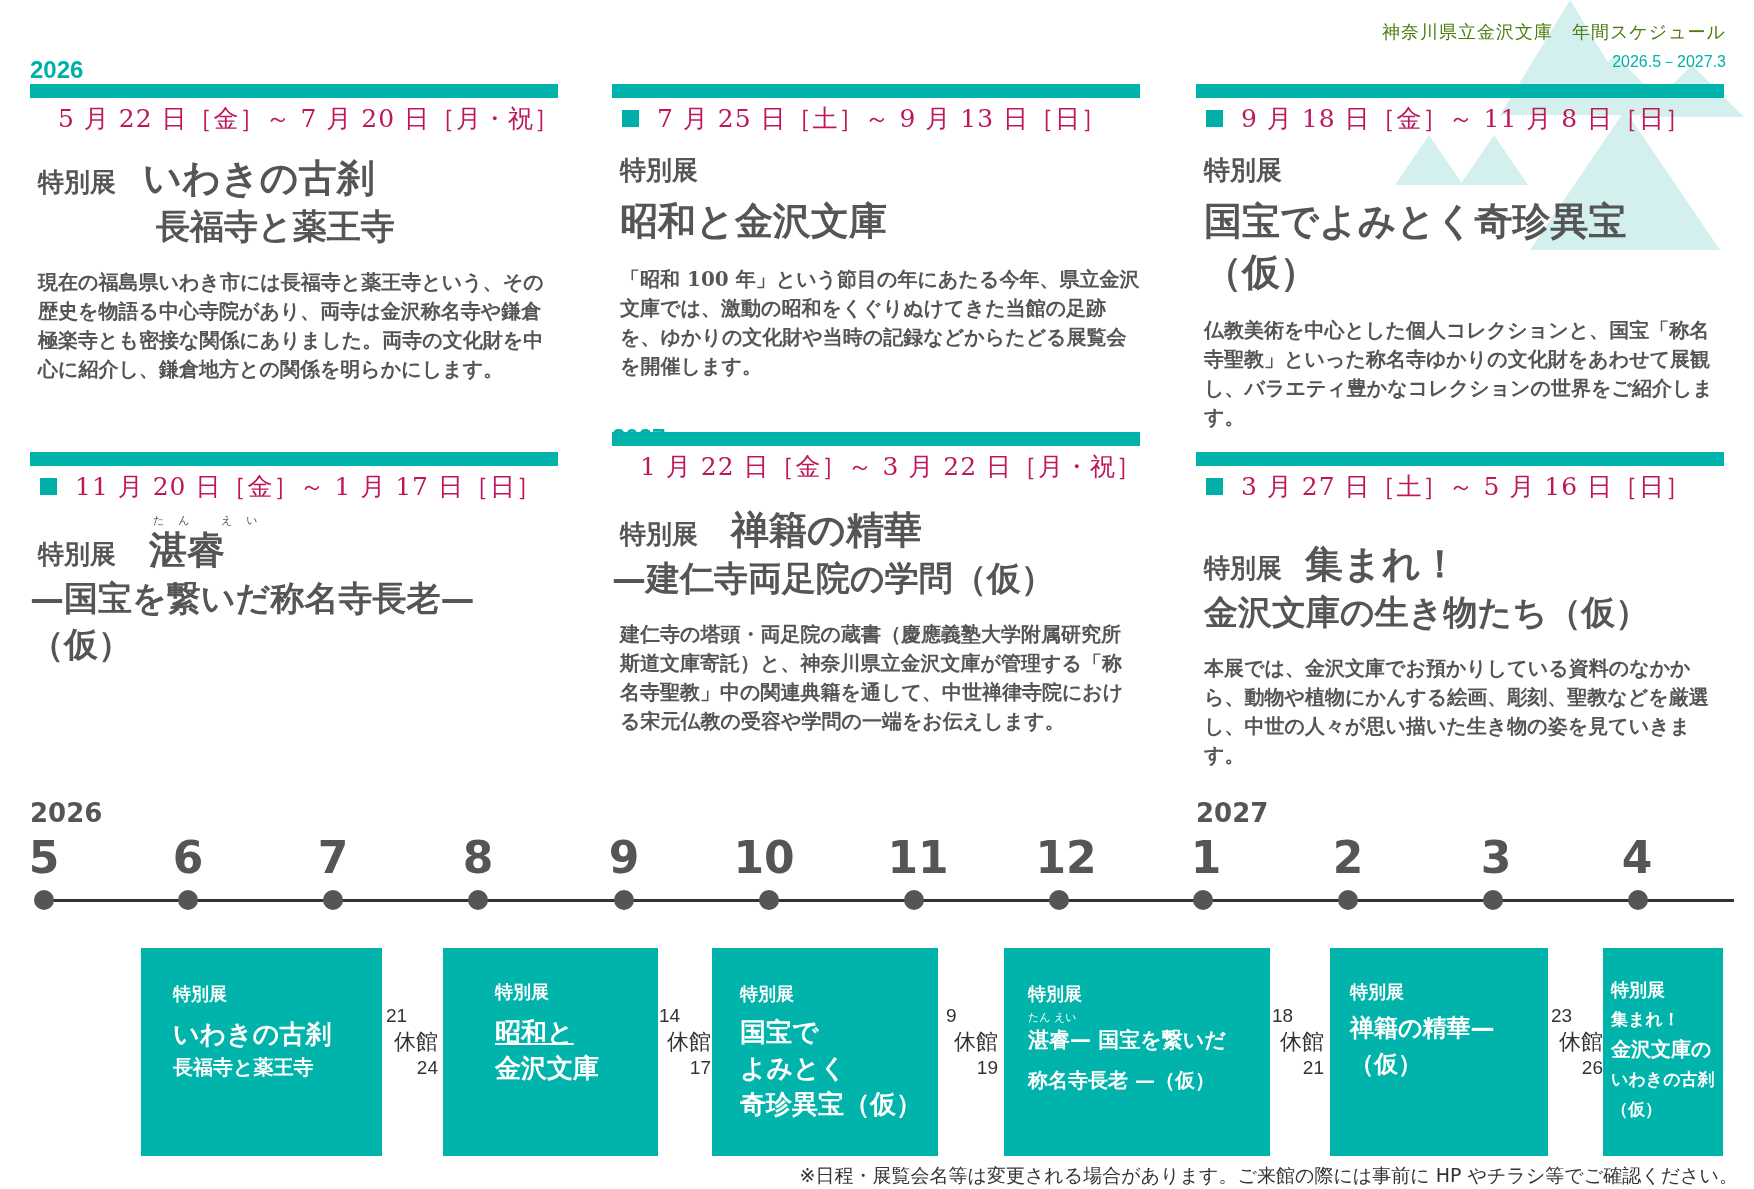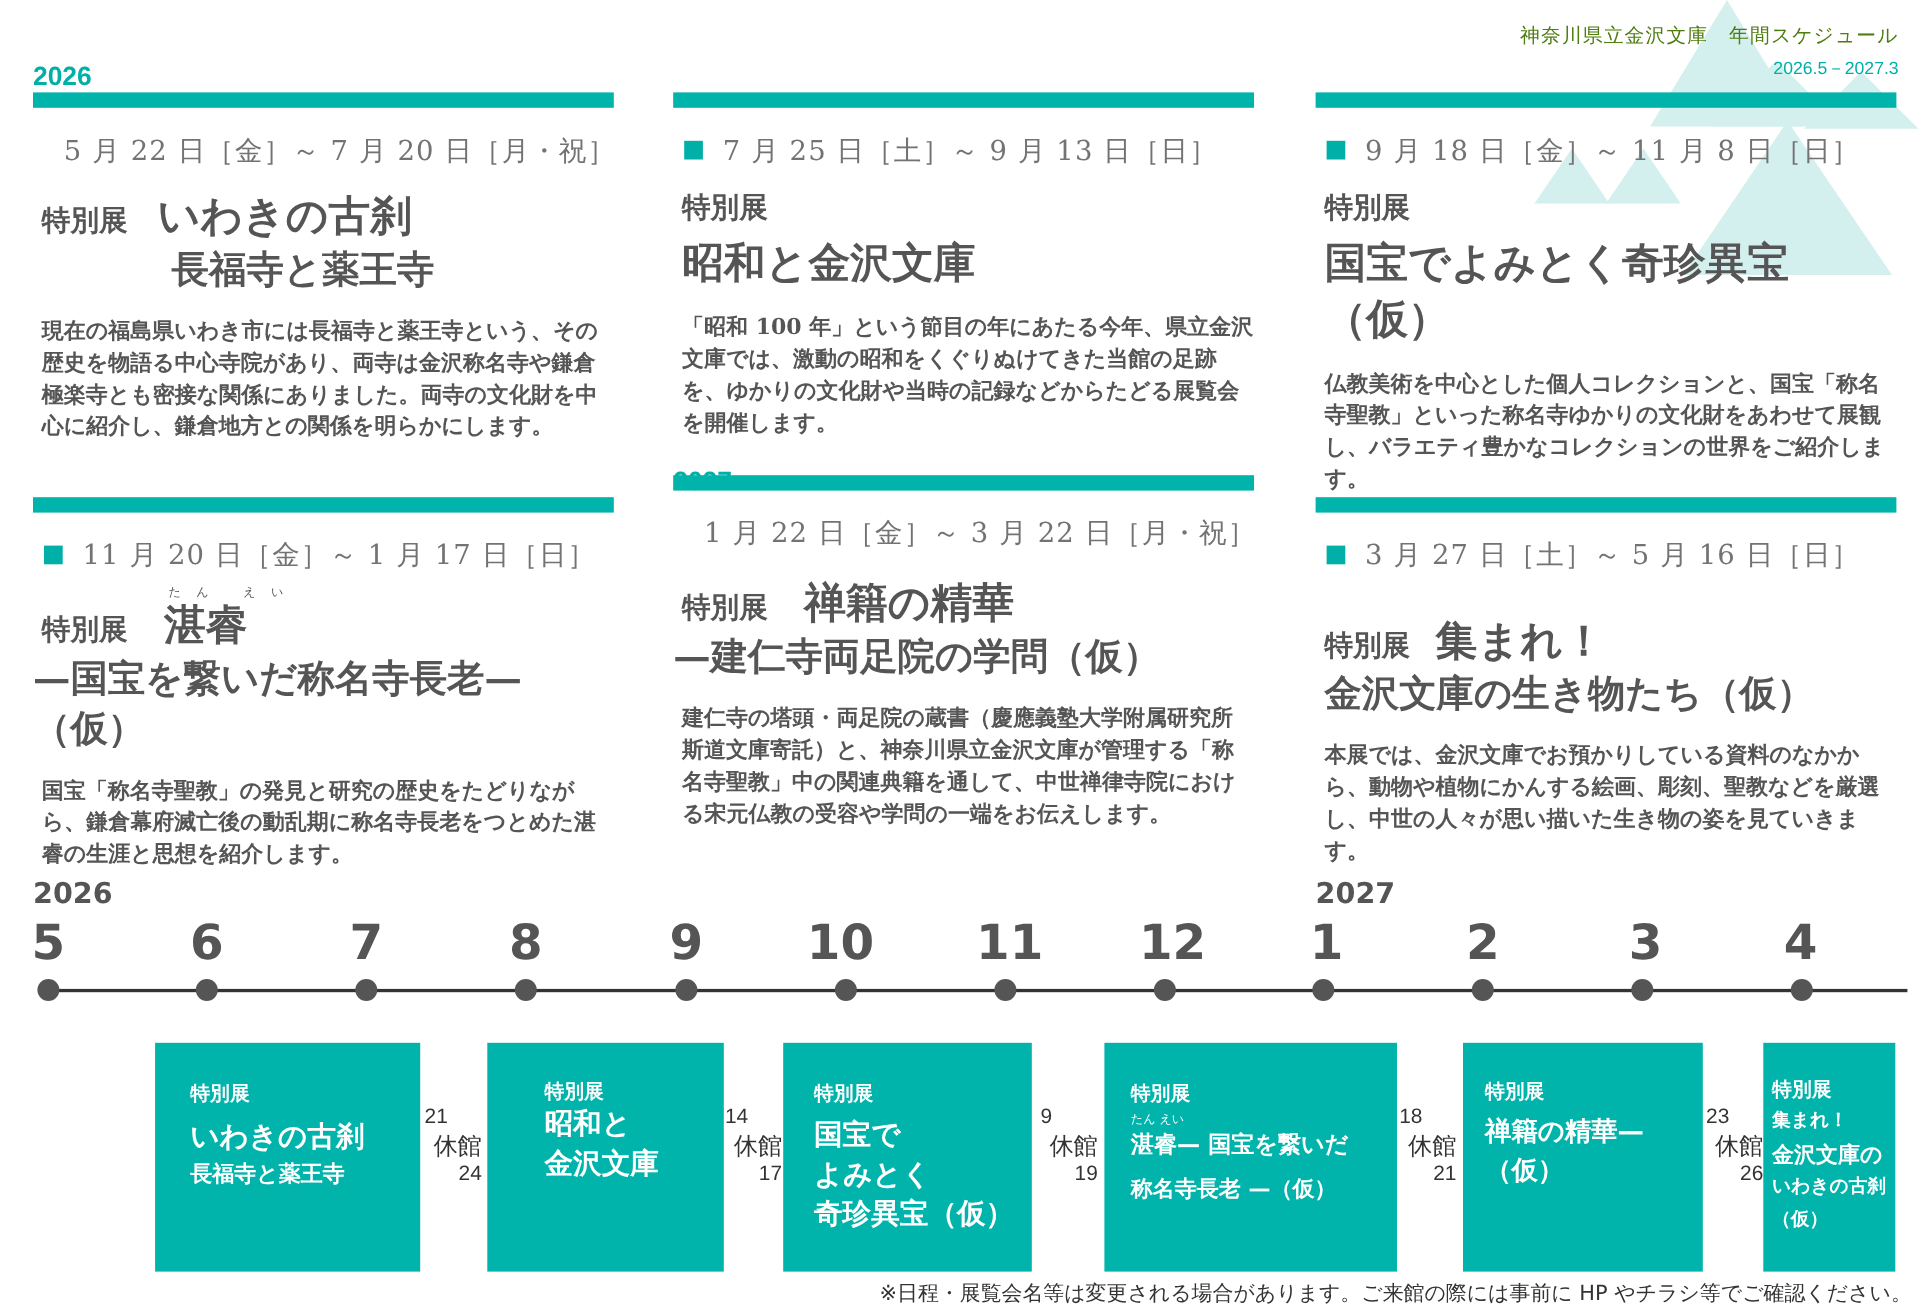--- a/index.html
+++ b/index.html
@@ -3,21 +3,21 @@
 <meta charset="utf-8">
 <style>
   html,body{margin:0;padding:0;background:#fff;}
   body{width:1754px;height:1189px;position:relative;overflow:hidden;font-family:"DejaVu Serif","Liberation Serif",serif;color:#555;}
   .tri{position:absolute;width:0;height:0;border-left-style:solid;border-right-style:solid;border-bottom-style:solid;border-left-color:transparent;border-right-color:transparent;border-bottom-color:#d4f0ee;}
   .hdr-title{position:absolute;right:28px;top:20px;font-family:"DejaVu Sans","Liberation Sans",sans-serif;font-size:18px;color:#4d7c0f;letter-spacing:1px;}
   .hdr-range{position:absolute;right:28px;top:52px;font-family:"Liberation Sans","DejaVu Sans",sans-serif;font-size:16px;color:#00b0a8;}
   .year-lbl{position:absolute;font-family:"Liberation Sans","DejaVu Sans",sans-serif;font-weight:bold;font-size:24px;color:#00b0a8;}
   .card{position:absolute;width:528px;}
   .card .bar{height:14px;background:#00b3ab;}
-  .card .date{margin-top:22px;font-size:25px;color:#737373;white-space:nowrap;letter-spacing:1px;display:flex;align-items:center;}
+  .card .date{margin-top:4px;font-size:25px;color:#be185d;white-space:nowrap;letter-spacing:1px;display:flex;align-items:center;}
   .card .date .sq{display:inline-block;width:17px;height:17px;background:#00b0a8;margin:0 18px 0 10px;}
   .card .title-row{margin-top:20px;padding-left:8px;}
   .card .kind{font-size:26px;color:#555;font-weight:bold;}
   .card .main{font-size:38px;color:#555;font-weight:bold;}
   .card .sub{font-size:34px;color:#555;font-weight:bold;}
   .card .desc{font-size:20px;line-height:29px;color:#555;padding-left:8px;margin-top:18px;font-weight:bold;width:520px;}
   .ruby{position:relative;display:inline-block;}
   .ruby .rt{position:absolute;top:-12px;left:4px;font-size:11px;font-weight:normal;letter-spacing:14px;white-space:nowrap;}
   .tl-year{position:absolute;font-family:"DejaVu Sans","Liberation Sans",sans-serif;font-weight:bold;font-size:26px;color:#555;}
   .tl-month{position:absolute;top:832px;font-family:"DejaVu Sans","Liberation Sans",sans-serif;font-weight:bold;font-size:44px;color:#555;transform:translateX(-50%);}
@@ -95,21 +95,20 @@
   <div class="bar"></div>
   <div class="date">
       <span class="sq"></span>
       <span>11 月 20 日［金］～ 1 月 17 日［日］</span>
     </div>
   <div class="title-row" style="margin-top:22px;">
     <span class="kind">特別展</span>
     <span class="main ruby" style="margin-left:28px;"><span class="rt">たん えい</span><span>湛睿</span></span>
     <div class="sub" style="margin-left:-8px;">—国宝を繋いだ称名寺長老—（仮）</div>
   </div>
-  <div class="desc">国宝「称名寺聖教」の発見と研究の歴史をたどりながら、鎌倉幕府滅亡後の動乱期に称名寺長老をつとめた湛睿の生涯と思想を紹介します。</div>
 </div>
 
 <div class="card" style="left:612px;top:432px;">
   <div class="bar"></div>
   <div class="date">
       <span class="sq"></span>
       <span>1 月 22 日［金］～ 3 月 22 日［月・祝］</span>
     </div>
   <div class="title-row" style="margin-top:22px;">
     <span class="kind">特別展</span>
@@ -174,21 +173,21 @@
 </div>
 
 <div class="closed" style="left:386px;">
   <span class="a">21</span>
   <span class="b">休館</span>
   <span class="c">24</span>
 </div>
 
 <div class="box" style="left:443px;width:215px;padding:32px 0 0 52px;">
   <div class="bk">特別展</div>
-  <div class="bt" style="margin-top:0;">昭和と</div>
+  <div class="bt" style="margin-top:10px;text-decoration:underline;">昭和と</div>
   <div class="bt">金沢文庫</div>
 </div>
 
 <div class="closed" style="left:659px;">
   <span class="a">14</span>
   <span class="b">休館</span>
   <span class="c">17</span>
 </div>
 
 <div class="box" style="left:712px;width:226px;padding:34px 0 0 28px;">

